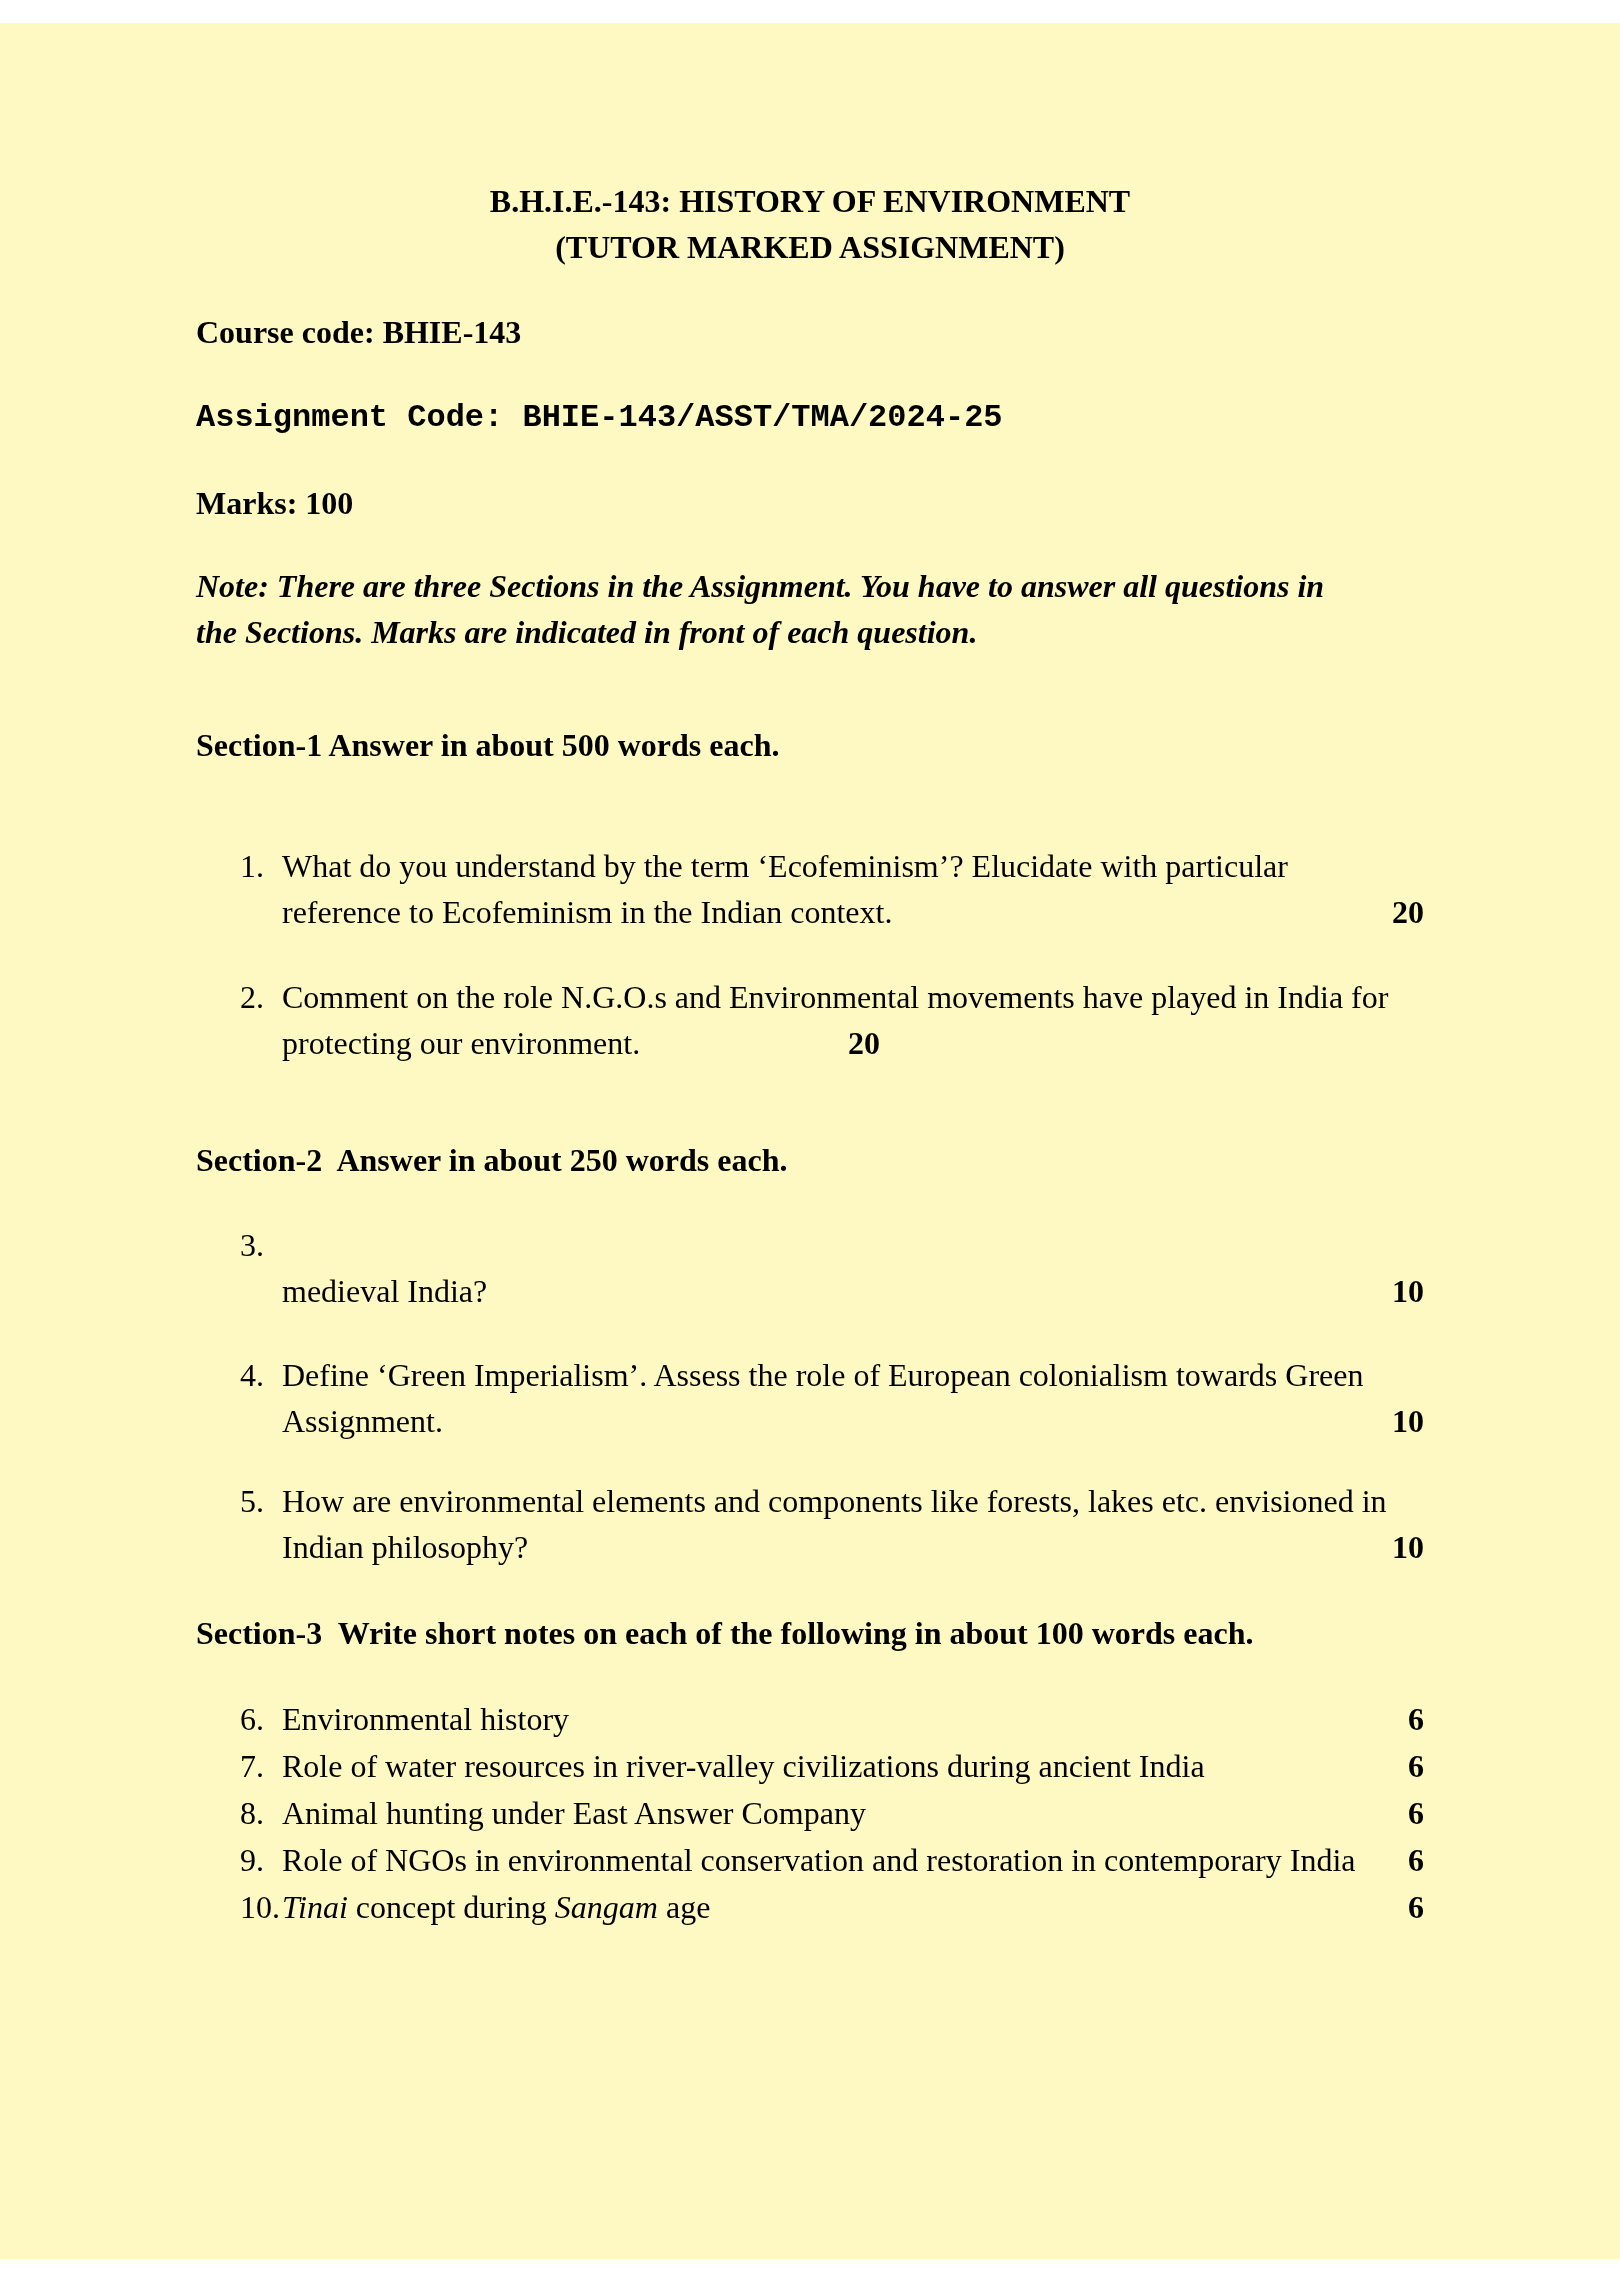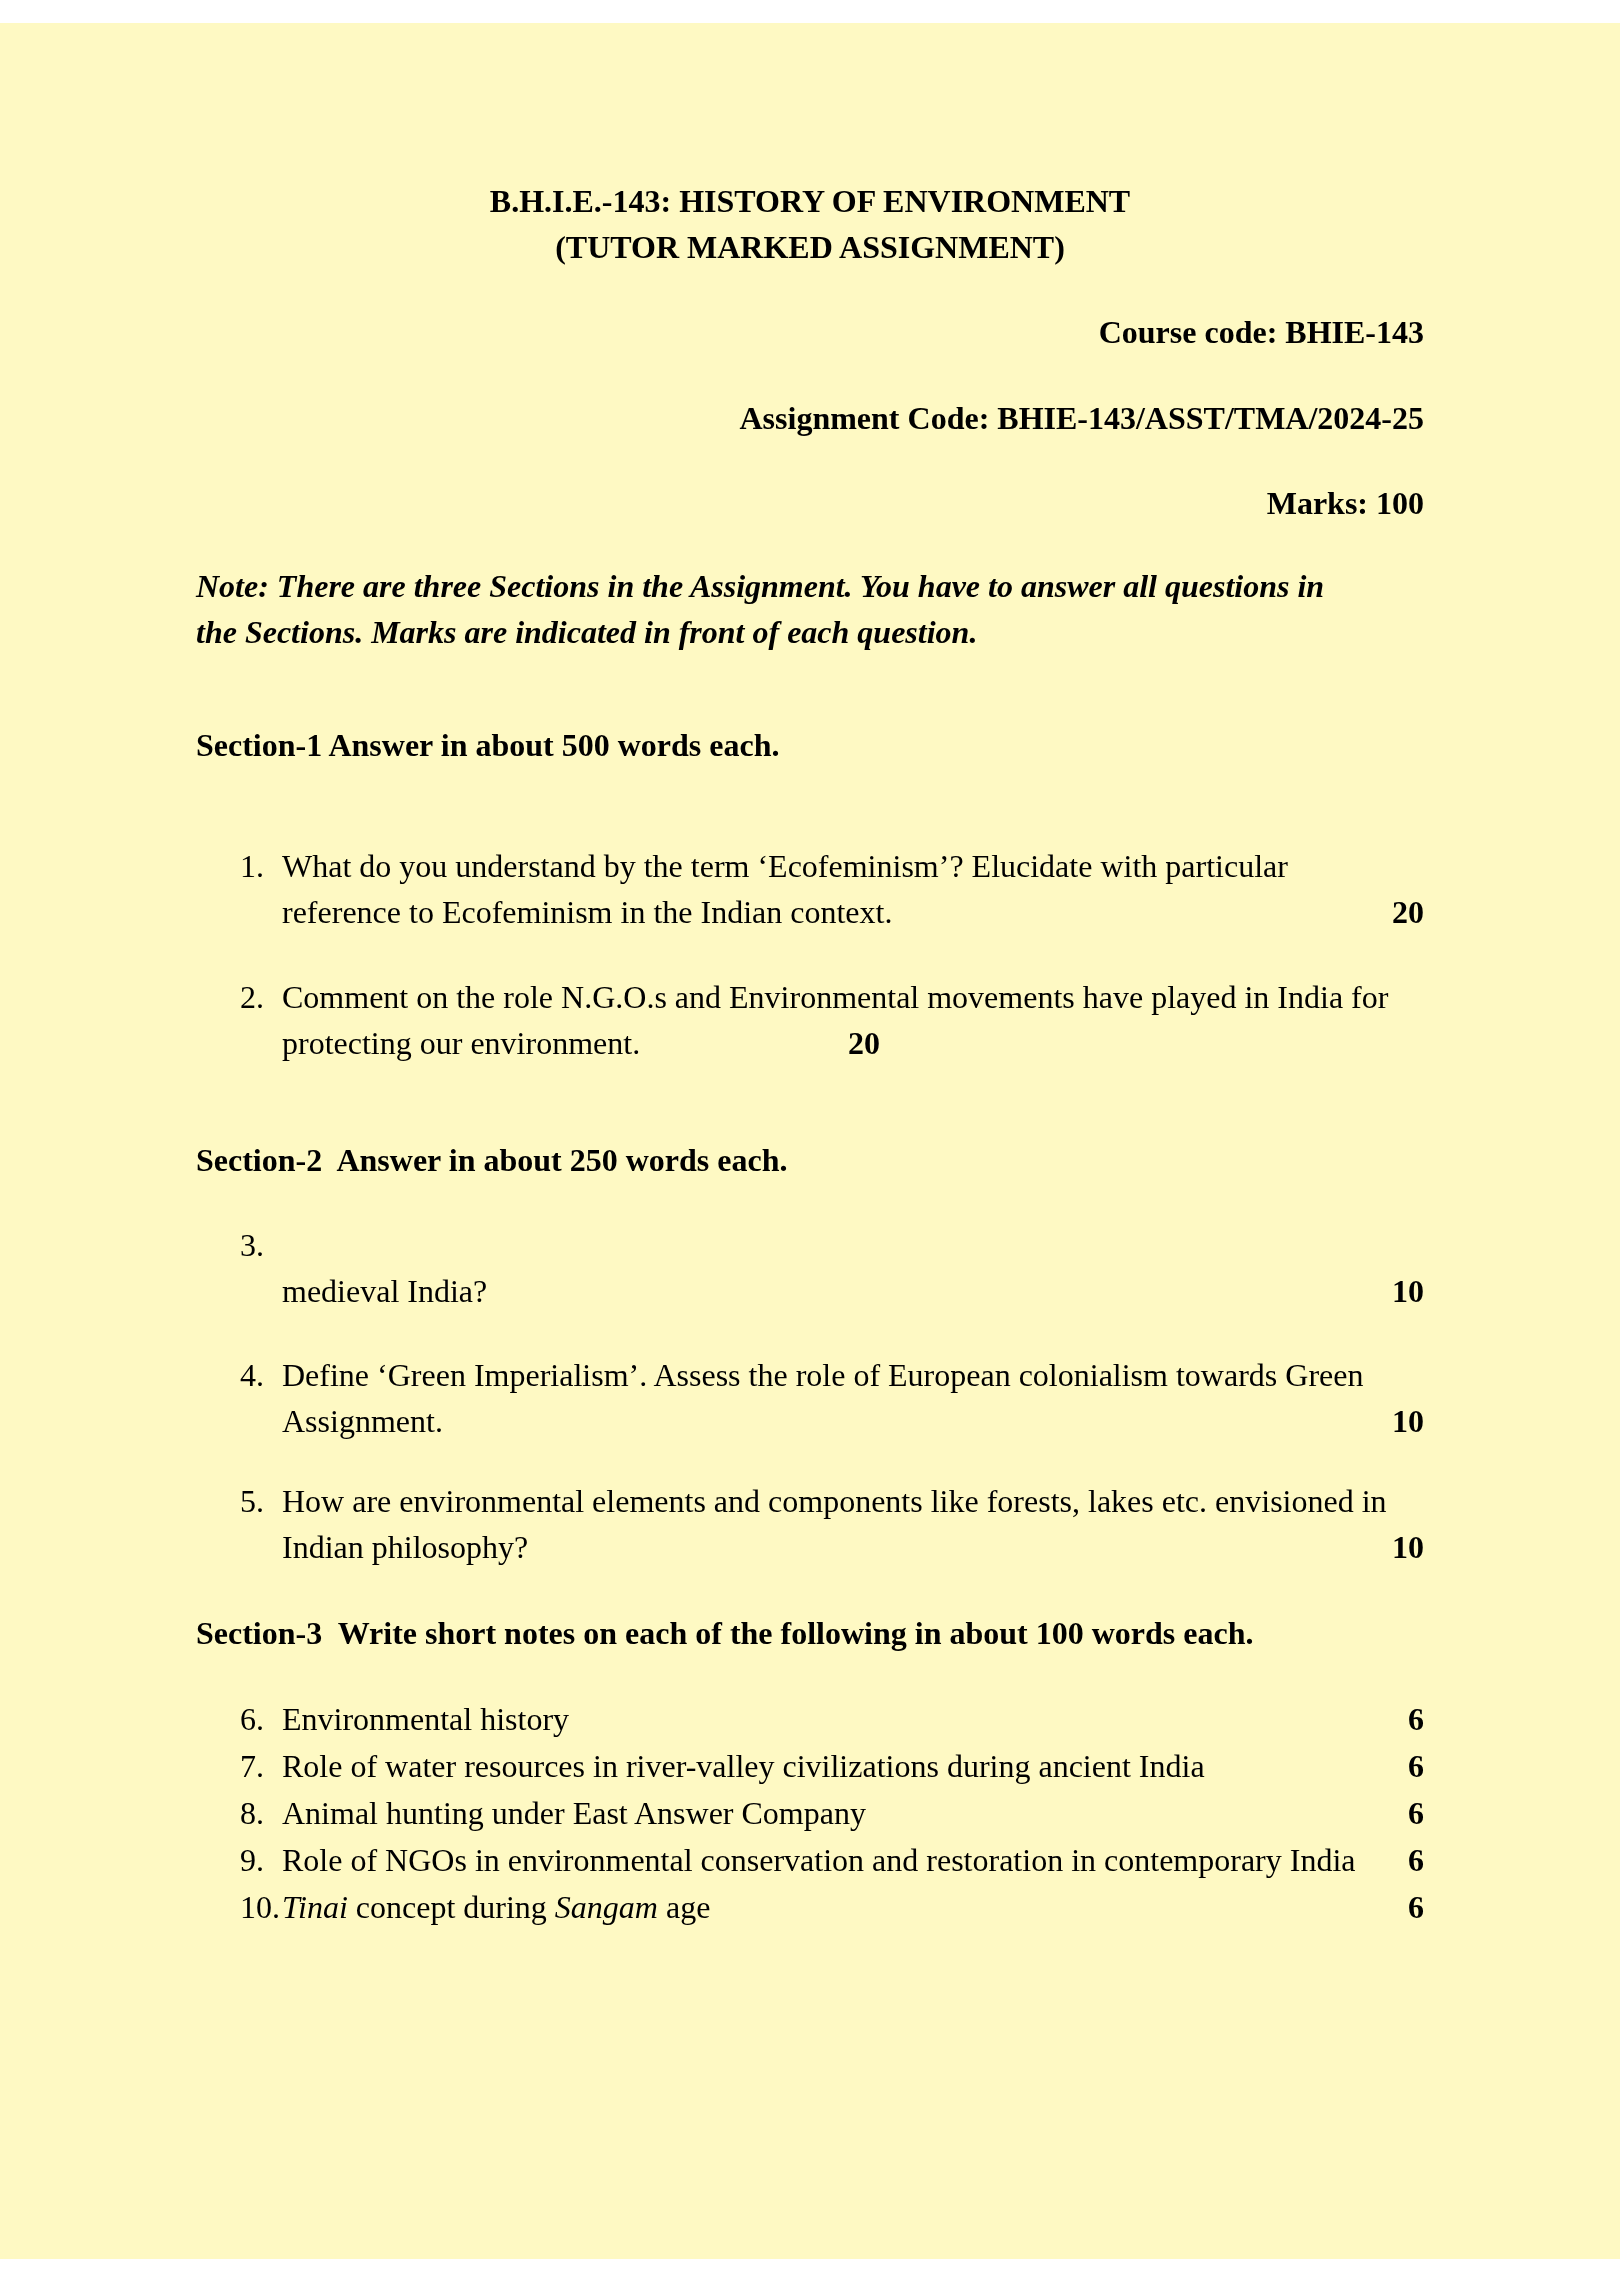--- a/index.html
+++ b/index.html
@@ -14,24 +14,24 @@
     font-size: 32px;
     line-height: 46px;
     margin-top: 23px;
   }
   .title {
     padding-top: 155px;
     text-align: center;
     font-weight: bold;
   }
   .content { margin-left: 196px; width: 1228px; }
-  .right { text-align: right; }
+  .right { text-align: left; }
   .bold { font-weight: bold; }
   .mt-course { margin-top: 39px; }
-  .mt-assign { margin-top: 40px; }
+  .mt-assign { margin-top: 40px; font-family: Liberation Mono, monospace; }
   .mt-marks  { margin-top: 39px; }
   .note { margin-top: 37px; font-weight: bold; font-style: italic; }
   .heading { font-weight: bold; white-space: pre-wrap; }
   .h-s1 { margin-top: 67px; }
   .h-s2 { margin-top: 71px; }
   .h-s3 { margin-top: 40px; }
   .q { position: relative; margin-left: 44px; padding-left: 42px; }
   .qnum { position: absolute; left: 0; top: 0; }
   .marks { font-weight: bold; position: absolute; right: 0; bottom: 0; }
   .marks-mid { font-weight: bold; position: absolute; left: 608px; bottom: 0; }

